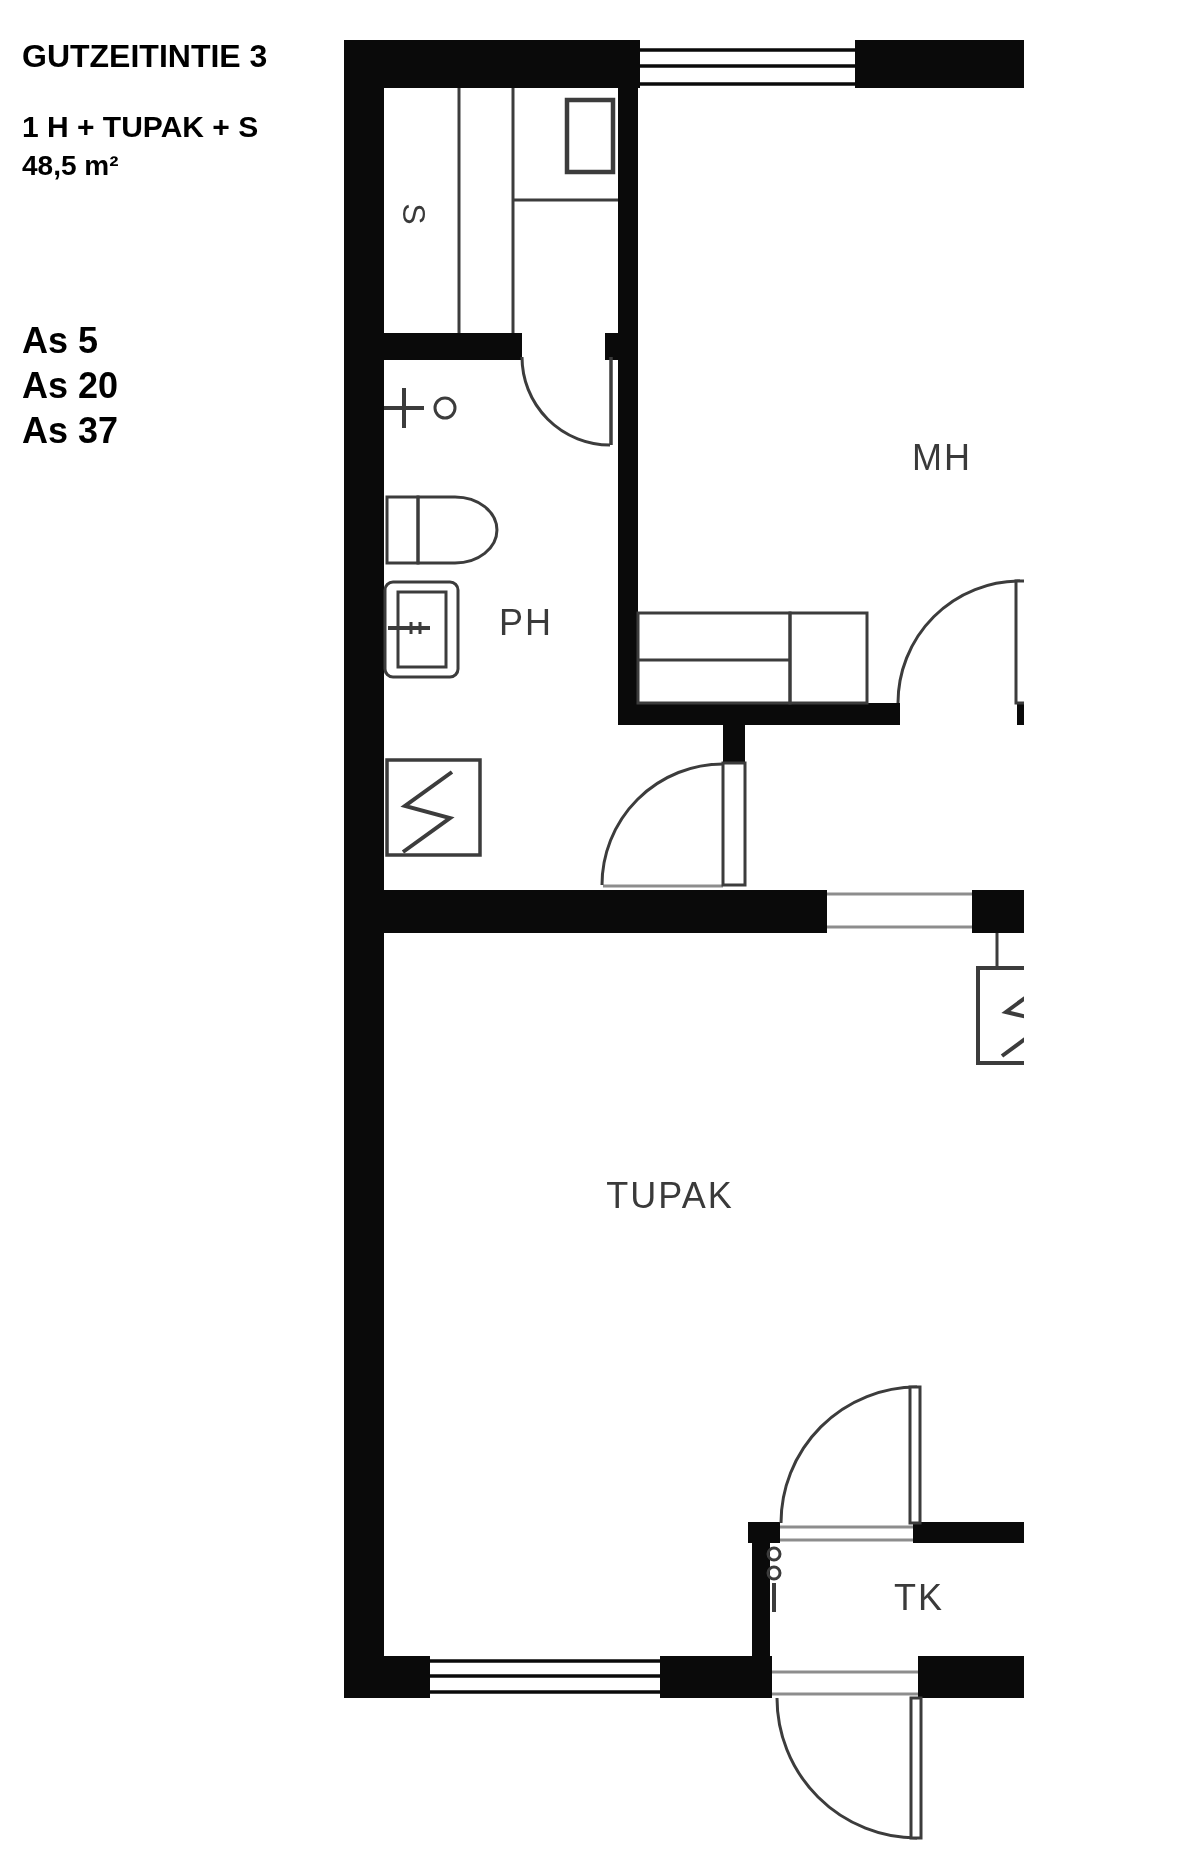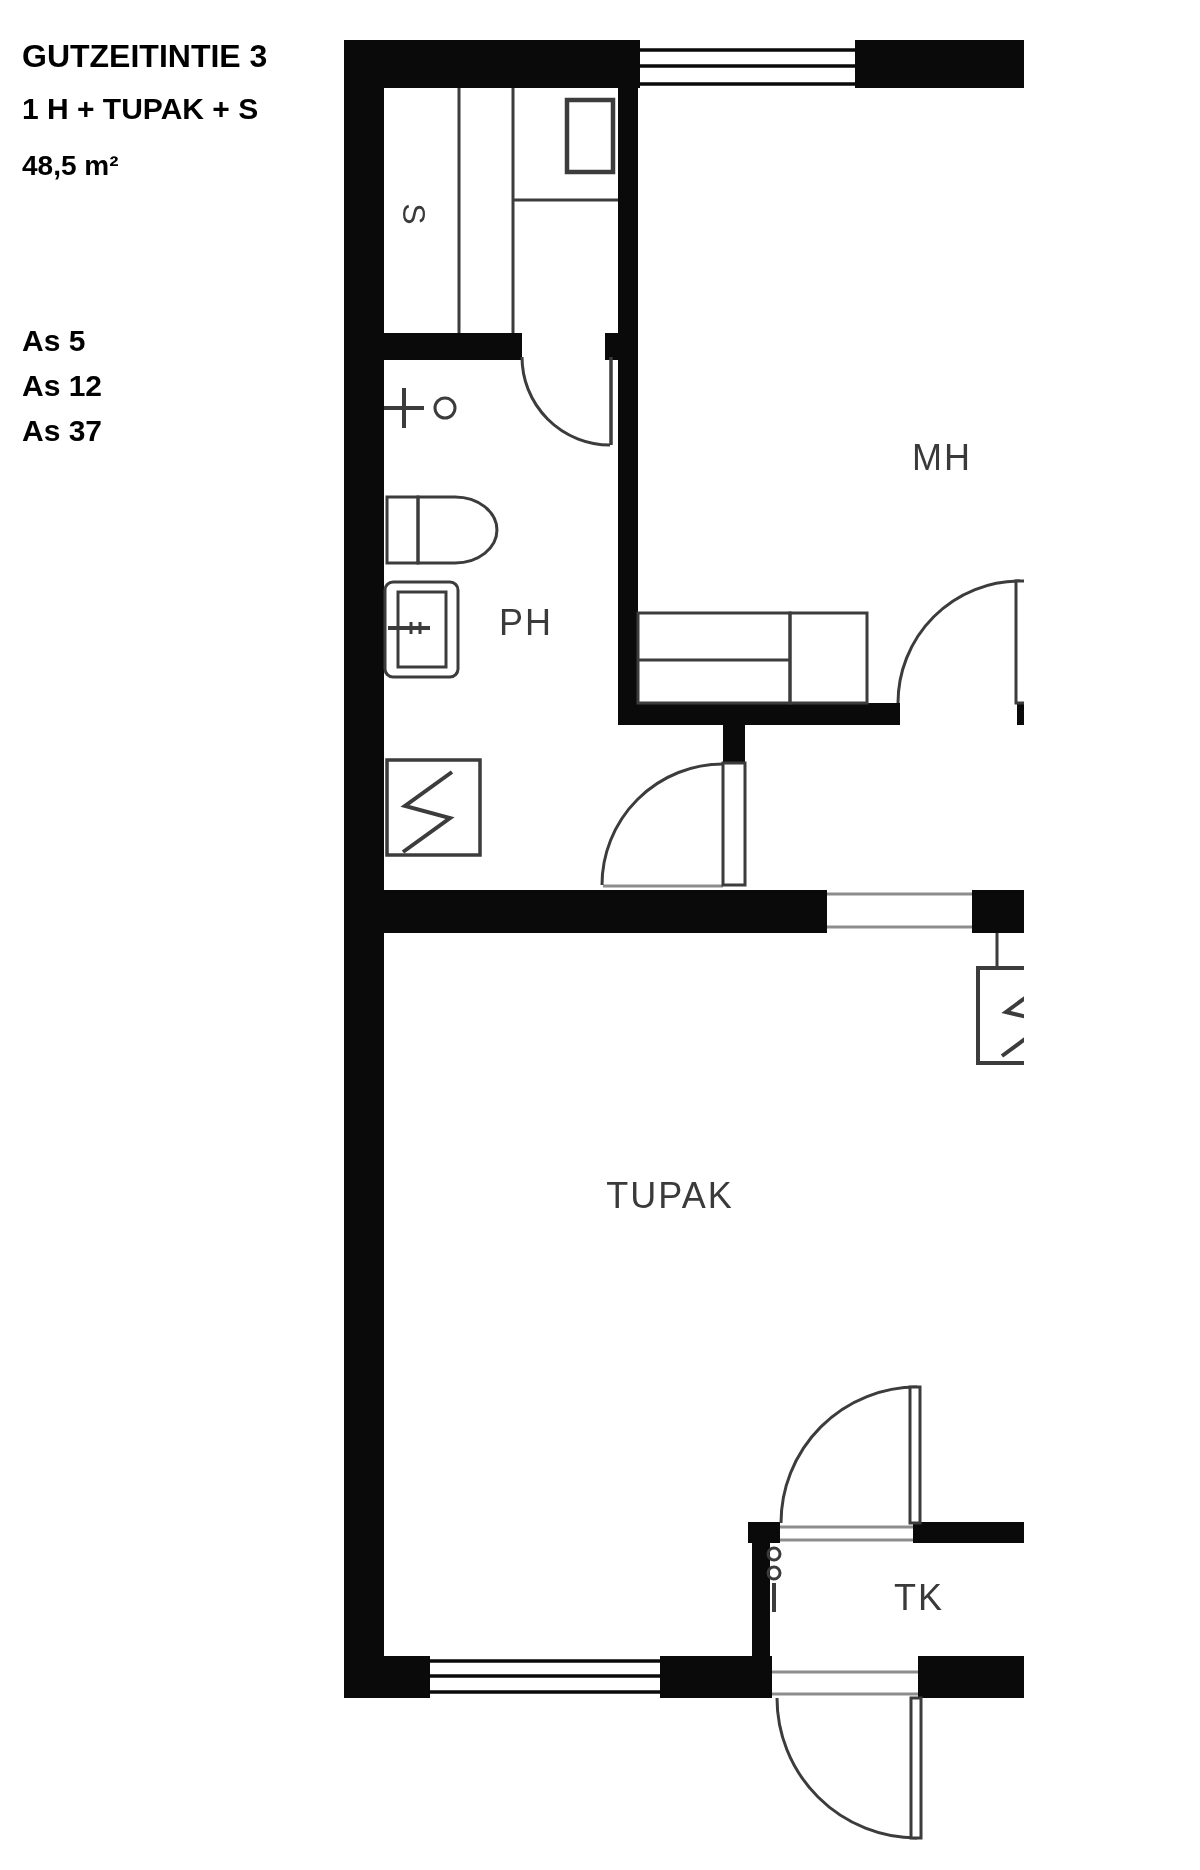--- a/index.html
+++ b/index.html
@@ -1,36 +1,36 @@
 <!DOCTYPE html>
 <html><head>
 <meta charset="utf-8">
 <style>
   html,body{margin:0;padding:0;background:#ffffff;}
   #page{position:relative;width:1024px;height:1870px;background:#ffffff;overflow:hidden;
         font-family:"Liberation Sans",sans-serif;}
   .info{position:absolute;left:22px;color:#000;font-weight:bold;white-space:pre;}
   #title{top:38px;font-size:32px;letter-spacing:0px;}
-  #apt-type{top:92px;font-size:30px;}
+  #apt-type{top:110px;font-size:30px;}
   #apt-area{top:150px;font-size:28px;}
-  #apt-numbers{position:absolute;left:22px;top:318px;font-size:30px;font-weight:bold;line-height:45px;color:#000;}
+  #apt-numbers{position:absolute;left:22px;top:318px;font-size:36px;font-weight:bold;line-height:45px;color:#000;}
   svg{position:absolute;left:0;top:0;}
   svg text{font-family:"Liberation Sans",sans-serif;letter-spacing:2px;}
 </style>
 </head>
 <body>
 
 <div id="page">
 
   <div id="title" class="info">GUTZEITINTIE 3</div>
   <div id="apt-type" class="info">1 H + TUPAK + S</div>
   <div id="apt-area" class="info">48,5 m²</div>
   <div id="apt-numbers">
     <div>As 5</div>
-    <div>As 12</div>
+    <div>As 20</div>
     <div>As 37</div>
   </div>
 
   <svg width="1200" height="1870" viewBox="0 0 1200 1870">
 
     <g fill="#0a0a0a">
       <rect x="344" y="40" width="40" height="1658"></rect>
       <rect x="344" y="40" width="296" height="48"></rect>
       <rect x="855" y="40" width="302" height="48"></rect>
       <rect x="1118" y="40" width="39" height="1658"></rect>

